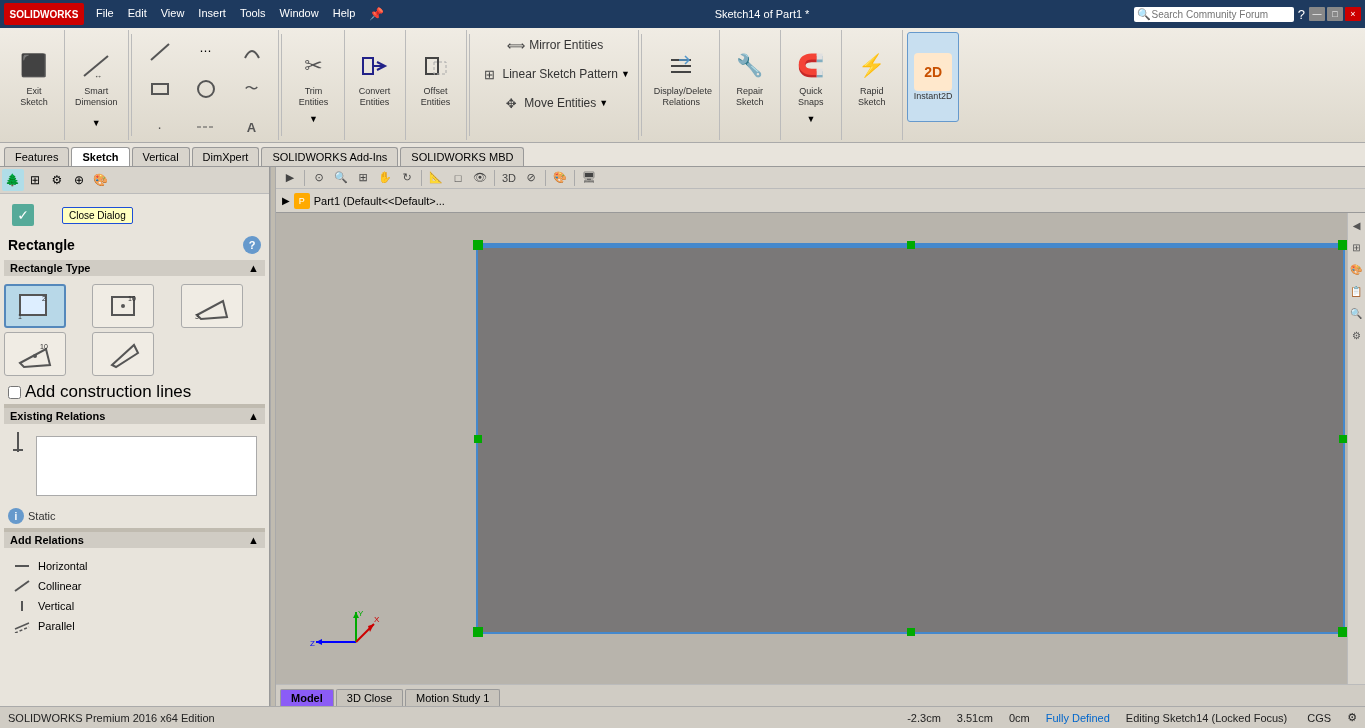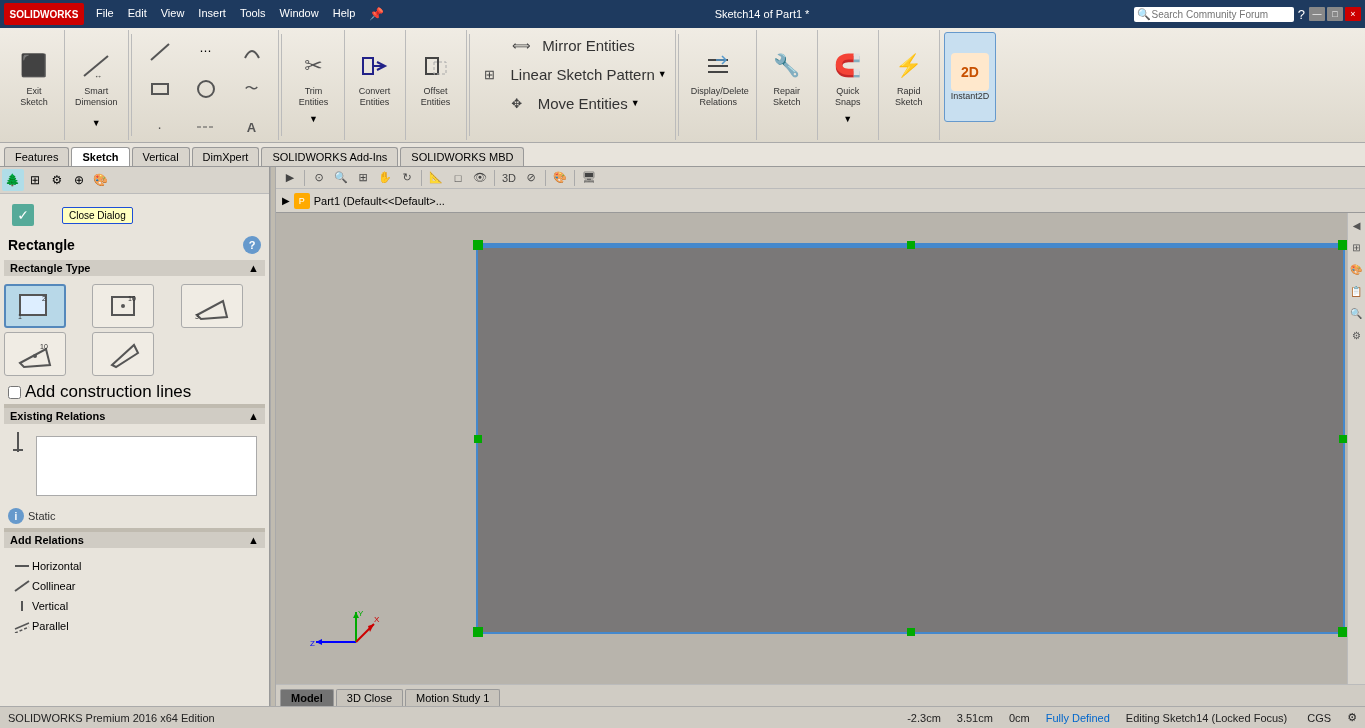--- a/index.html
+++ b/index.html
@@ -87,21 +87,21 @@
     .rect-type-btn.selected { background: #b8d8e8; border: 2px solid #5588bb; }
 
     .checkbox-row { display: flex; align-items: center; gap: 4px; padding: 2px 4px; }
     .checkbox-row label { font-size: 17px; }
 
     .relations-list { background: #fff; border: 1px solid #aaa; min-height: 60px; padding: 4px; margin: 4px; }
     .static-info { display: flex; align-items: center; gap: 4px; padding: 4px; font-size: 11px; color: #333; }
     .static-info .info-icon { width: 16px; height: 16px; border-radius: 50%; background: #6699cc; color: #fff; display: flex; align-items: center; justify-content: center; font-size: 10px; font-weight: bold; }
 
     .add-relations-list { padding: 4px; }
-    .rel-item { display: flex; align-items: center; gap: 0; padding: 2px 4px; cursor: pointer; }
+    .rel-item { display: flex; align-items: center; gap: 6px; padding: 2px 4px; cursor: pointer; }
     .rel-item .rel-icon { width: 20px; height: 16px; display: flex; align-items: center; justify-content: center; }
     .rel-item span { font-size: 11px; }
 
     
     #canvas-area {
       flex: 1; background: #c8c4bc; position: relative; overflow: hidden;
       display: flex; flex-direction: column;
     }
     #canvas-header {
       background: #d8d4cc; border-bottom: 1px solid #999; height: 24px;
@@ -147,21 +147,21 @@
     #status-bar .status-left { flex: 1; }
     #status-bar .status-center { display: flex; gap: 16px; align-items: center; }
     #status-bar .status-right { display: flex; gap: 16px; align-items: center; }
 
     
     #bottom-tabs {
       display: flex; background: #d0ccc4; border-top: 1px solid #bbb; height: 22px;
       align-items: flex-end; padding: 0 4px;
     }
     .btab { padding: 2px 10px; font-size: 11px; cursor: pointer; border: 1px solid #999; border-bottom: none; background: #c8c4bc; margin-right: 2px; border-radius: 2px 2px 0 0; }
-    .btab.active { background: #737373; font-weight: bold; }
+    .btab.active { background: #8b5cf6; font-weight: bold; }
 
     
     .v-splitter { width: 6px; background: #c0bbb0; cursor: col-resize; border-left: 1px solid #aaa; border-right: 1px solid #aaa; }
     .h-splitter { width: 100%; height: 4px; background: #c0bbb0; cursor: row-resize; }
 
     
     .sec-toolbar { height: 22px; background: #d8d4cc; border-bottom: 1px solid #bbb; display: flex; align-items: center; padding: 0 4px; gap: 2px; }
     .sec-tb-btn { width: 20px; height: 18px; display: flex; align-items: center; justify-content: center; cursor: pointer; font-size: 11px; border-radius: 2px; color: #444; }
     .sec-tb-sep { width: 1px; height: 16px; background: #aaa; margin: 0 2px; }
 
@@ -182,21 +182,21 @@
       padding: 4px 6px; cursor: pointer; border-radius: 3px; height: 90px;
     }
     .tb-big-btn .big-icon { width: 40px; height: 40px; display: flex; align-items: center; justify-content: center; font-size: 22px; }
     .tb-big-btn .big-label { font-size: 9px; text-align: center; max-width: 55px; line-height: 1.2; color: #333; }
     .tb-big-btn.active { background: #c8dff0; border: 1px solid #6699cc; }
     .tb-sm-btn {
       display: flex; align-items: center; gap: 3px; padding: 2px 4px;
       cursor: pointer; border-radius: 2px; height: 26px;
     }
     .tb-sm-btn .sm-icon { width: 20px; height: 20px; display: flex; align-items: center; justify-content: center; font-size: 13px; }
-    .tb-sm-btn .sm-label { font-size: 15px; color: #333; margin-left: 8px; }
+    .tb-sm-btn .sm-label { font-size: 12px; color: #333; }
     .tb-sm-sep { height: 1px; background: #ccc; margin: 1px 0; }
   </style>
 </head>
 <body>
 
 <div id="title-bar">
   <div class="left">
     <div class="logo">SOLIDWORKS</div>
     <div class="menu-items">
       <span>File</span>

